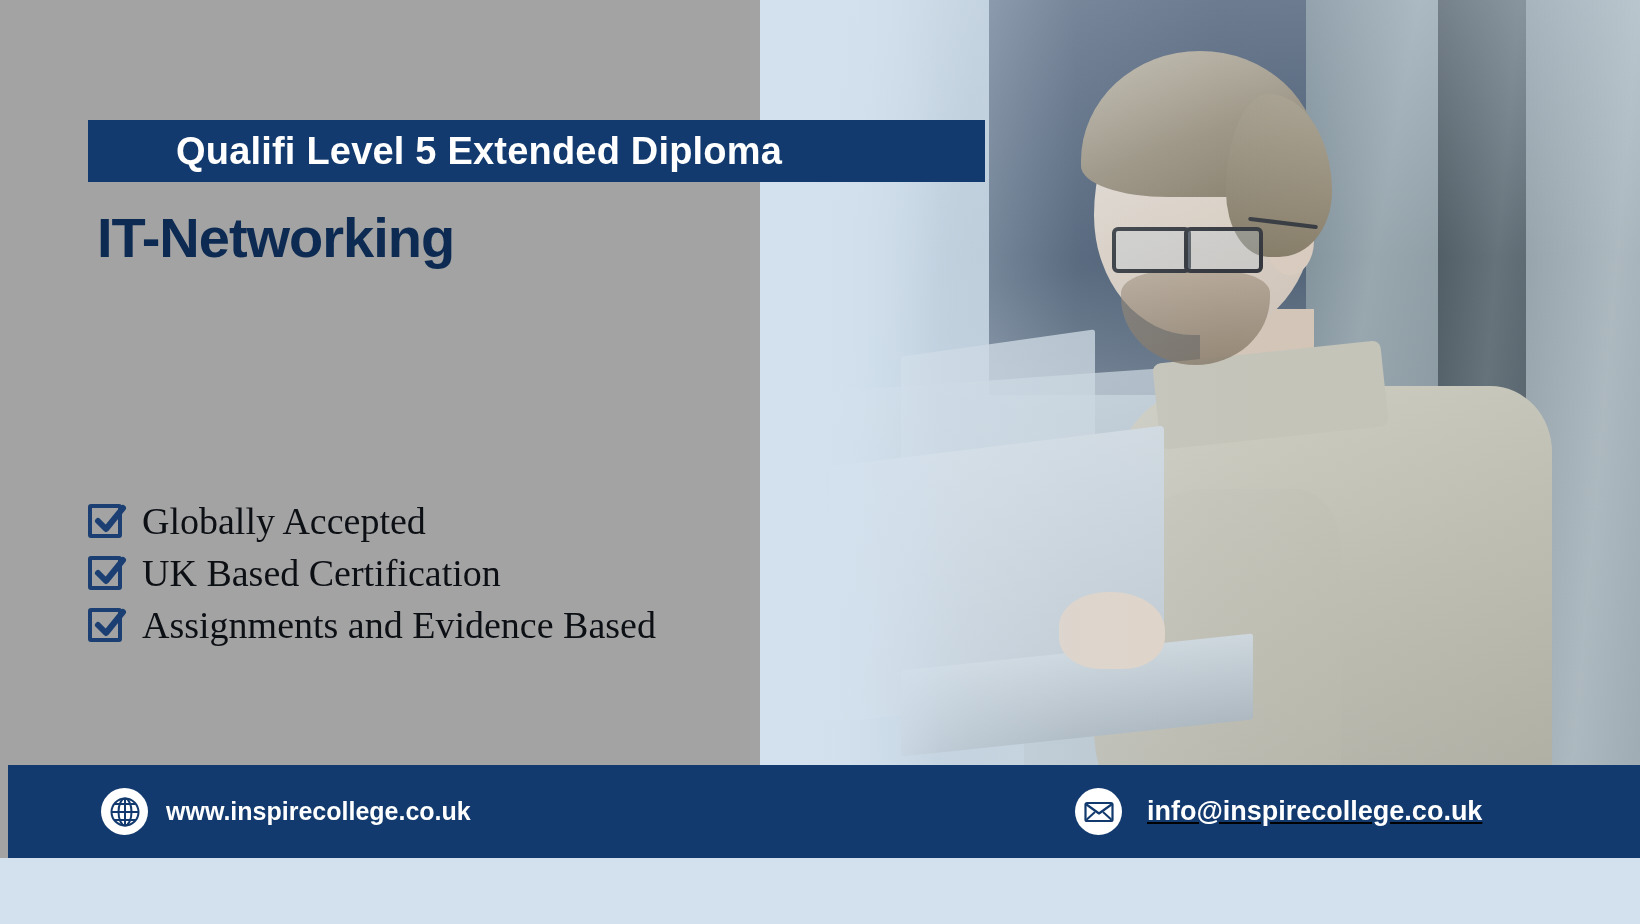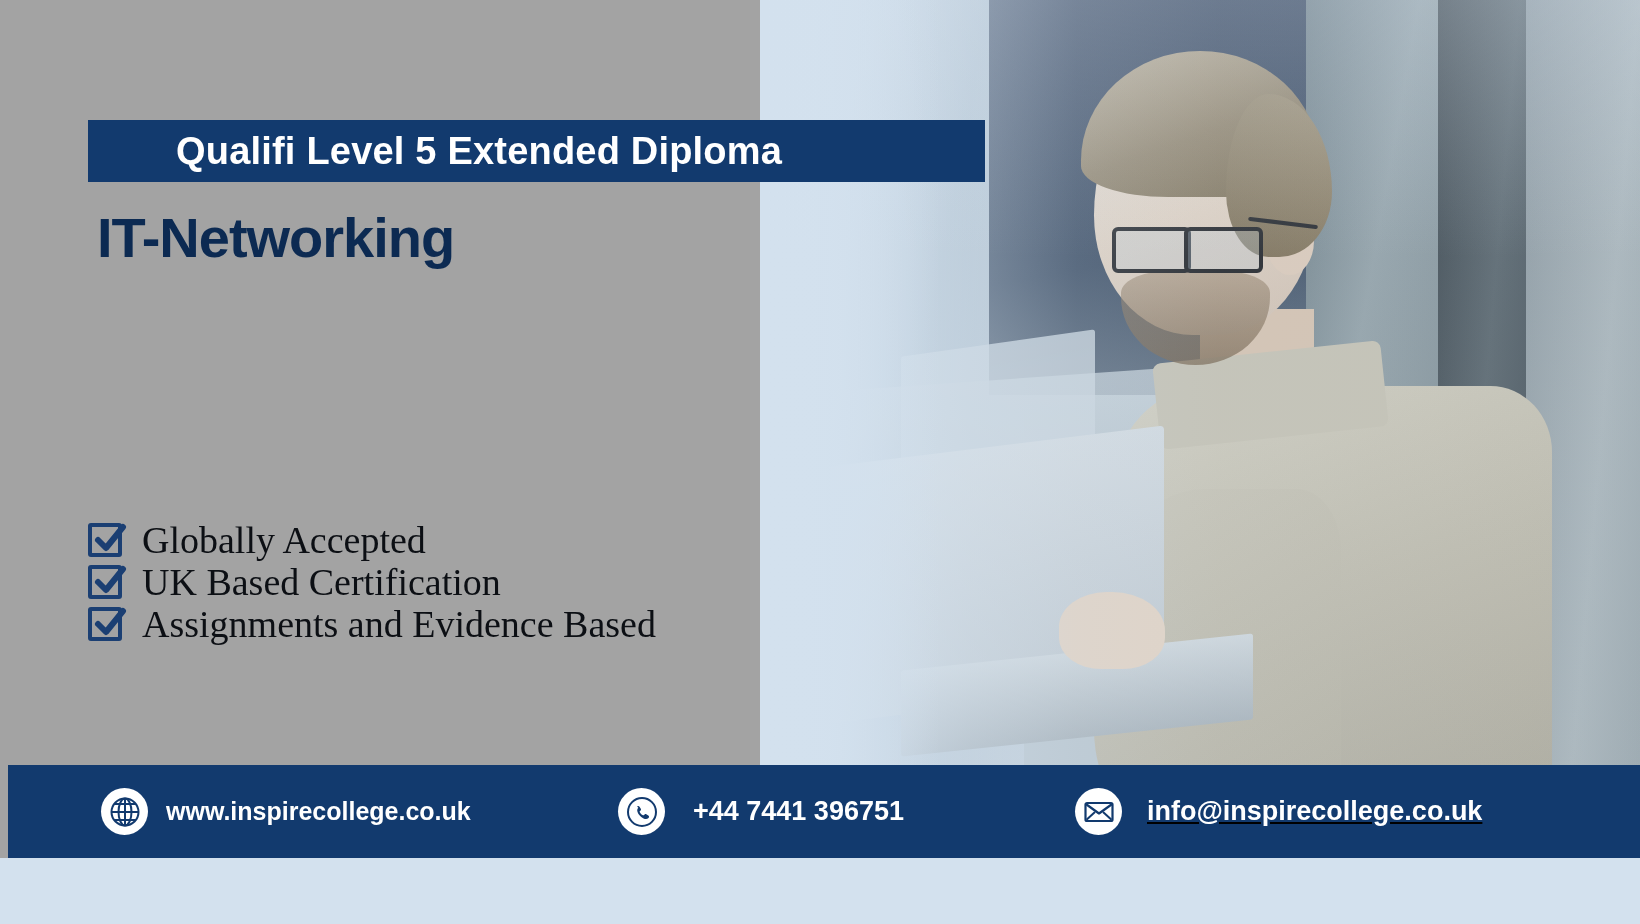--- a/index.html
+++ b/index.html
@@ -169,22 +169,22 @@
     color:#0c2a52;
     font-size:56px;
     font-weight:bold;
     letter-spacing:-1px;
     line-height:1.05;
     white-space:nowrap;
     margin-left:9px;
   }
 
   .features {
-    position:absolute; left:88px; top:521px;
-    display:flex; flex-direction:column; gap:4px;
+    position:absolute; left:88px; top:502px;
+    display:flex; flex-direction:column; gap:14px;
   }
   .feature {
     display:flex; align-items:center; gap:20px;
   }
   .cbox {
     width:34px; height:34px;
     flex:0 0 34px;
     position:relative;
     border:4px solid #1b3f73;
     border-radius:3px;
@@ -316,29 +316,20 @@
           <ellipse cx="18" cy="18" rx="6.5" ry="13.5" fill="none" stroke="#123a6e" stroke-width="2"></ellipse>
           <line x1="4.5" y1="18" x2="31.5" y2="18" stroke="#123a6e" stroke-width="2"></line>
           <line x1="7" y1="10" x2="29" y2="10" stroke="#123a6e" stroke-width="2"></line>
           <line x1="7" y1="26" x2="29" y2="26" stroke="#123a6e" stroke-width="2"></line>
           <line x1="18" y1="4.5" x2="18" y2="31.5" stroke="#123a6e" stroke-width="2"></line>
         </svg>
       </span>
       <span class="ftext">www.inspirecollege.co.uk</span>
     </div>
 
-    <div class="fitem phone">
-      <span class="ficon">
-        <svg width="34" height="34" viewBox="0 0 34 34" aria-hidden="true">
-          <circle cx="17" cy="17" r="14" fill="none" stroke="#123a6e" stroke-width="2"></circle>
-          <path d="M12 11.5c.9-.9 2-.6 2.5.2l1.3 2c.4.6.3 1.2-.2 1.7l-.8.8c-.2.2-.2.5-.1.8.6 1.4 1.9 2.7 3.3 3.3.3.1.6.1.8-.1l.8-.8c.5-.5 1.1-.6 1.7-.2l2 1.3c.8.5 1.1 1.6.2 2.5-1 1-2.3 1.3-3.7.9-3.2-.9-6.5-4.2-7.4-7.4-.4-1.4-.1-2.7.9-3.7z" fill="#123a6e"></path>
-        </svg>
-      </span>
-      <span class="ftext">+44 7441 396751</span>
-    </div>
 
     <div class="fitem mail">
       <span class="ficon">
         <svg width="30" height="30" viewBox="0 0 30 22" aria-hidden="true">
           <rect x="1.5" y="2" width="27" height="18" rx="1.5" fill="none" stroke="#123a6e" stroke-width="2.2"></rect>
           <path d="M2.5 3.5 L15 12.5 L27.5 3.5" fill="none" stroke="#123a6e" stroke-width="2.2" stroke-linecap="round" stroke-linejoin="round"></path>
           <path d="M2.5 18.8 L11 11" fill="none" stroke="#123a6e" stroke-width="2"></path>
           <path d="M27.5 18.8 L19 11" fill="none" stroke="#123a6e" stroke-width="2"></path>
         </svg>
       </span>

